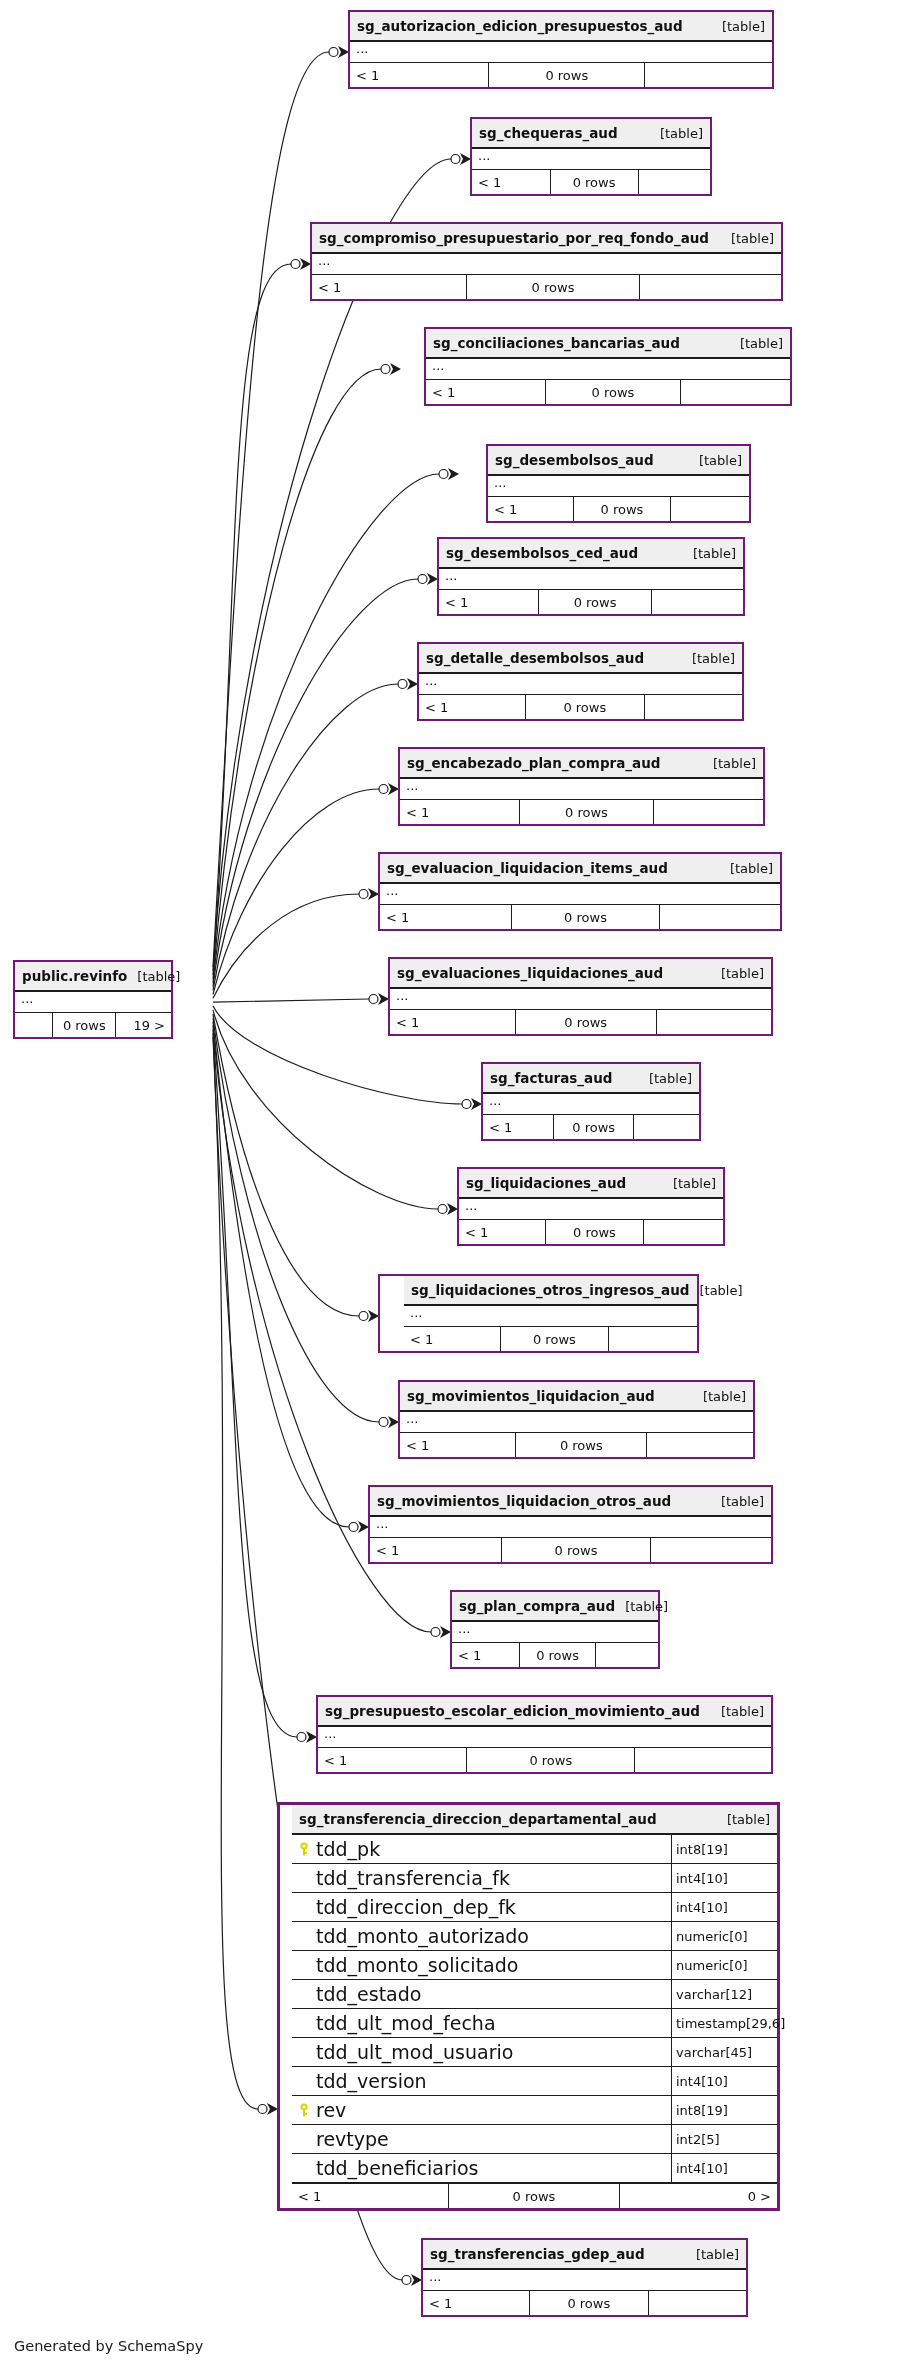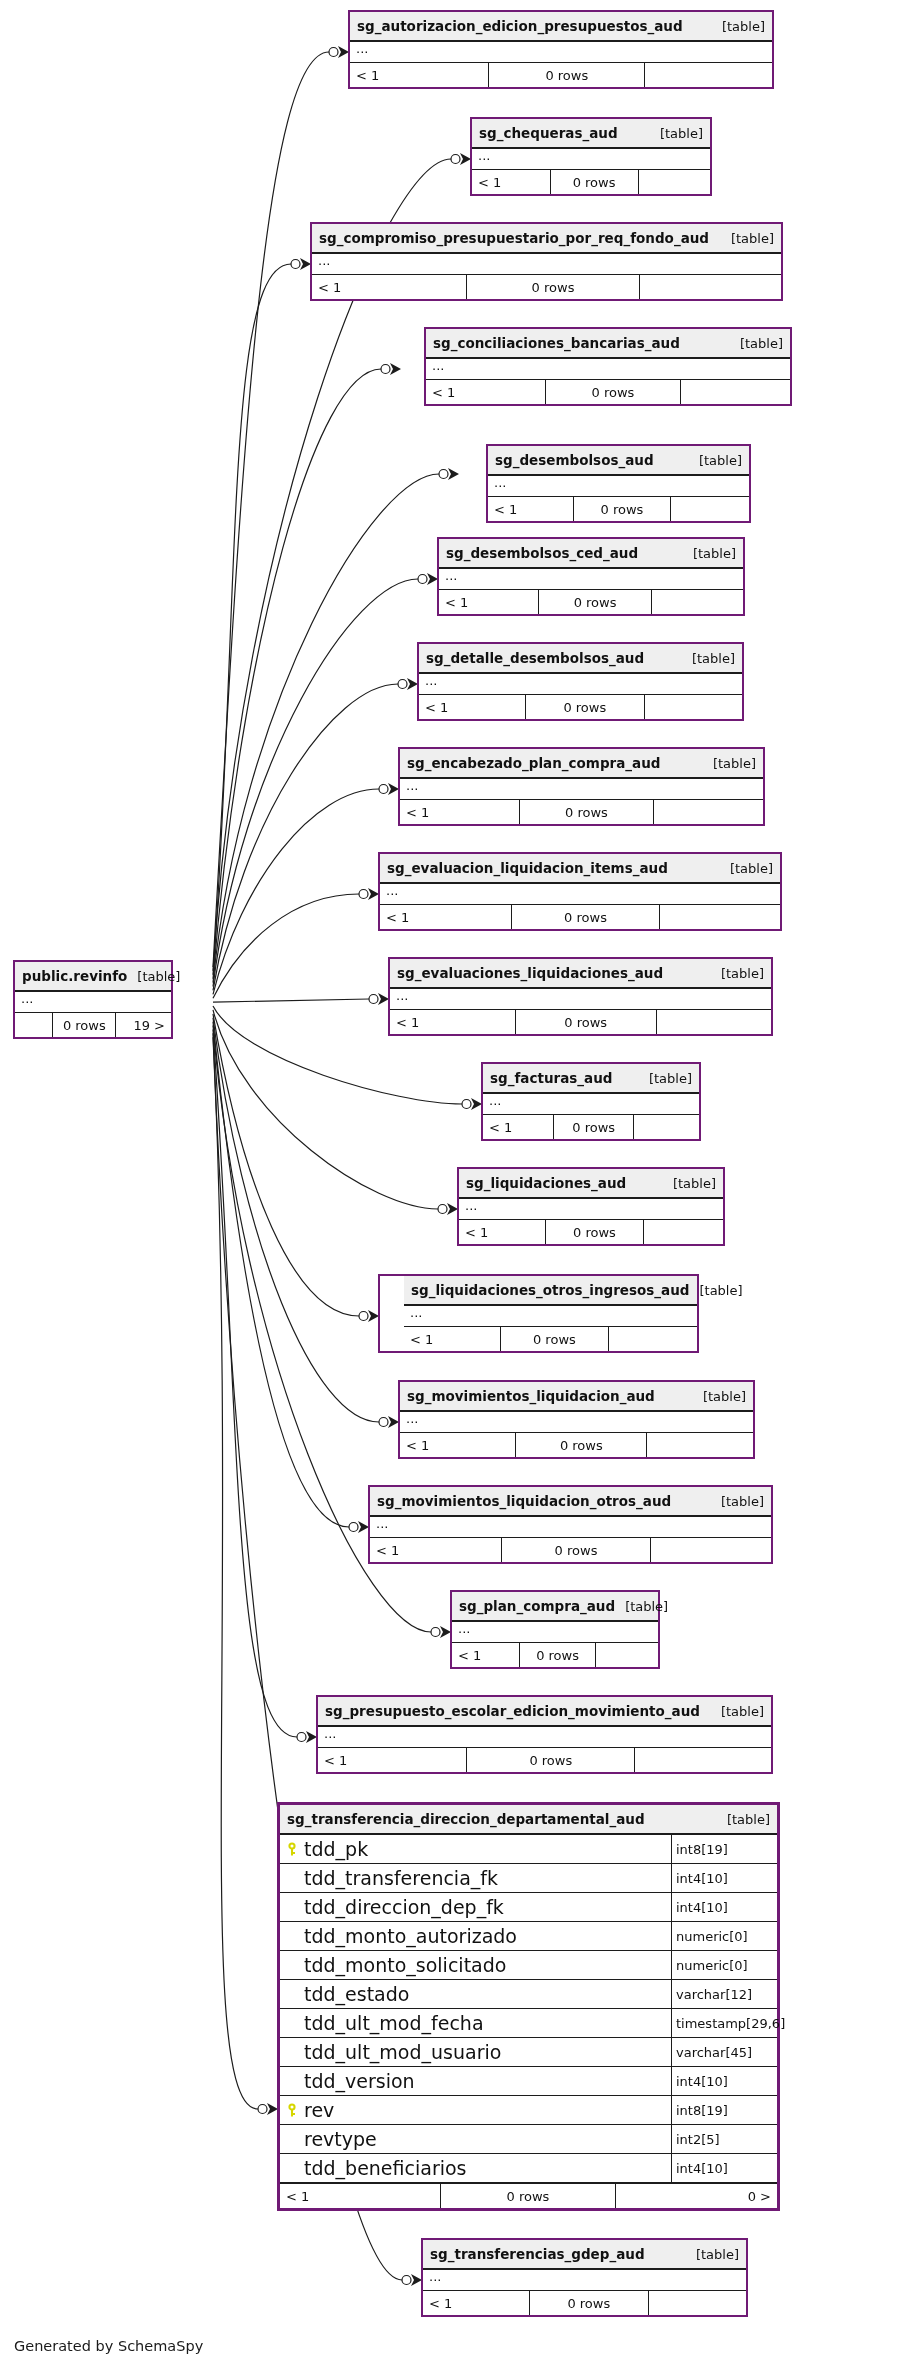--- a/index.html
+++ b/index.html
@@ -1,21 +1,21 @@
 <!DOCTYPE html>
 <html><head>
 <meta charset="utf-8">
 <style>
   html,body{margin:0;padding:0;background:#fff;}
   body{font-family:"DejaVu Sans","Liberation Sans",sans-serif;color:#111;}
   #canvas{position:relative;width:919px;height:2372px;background:#fff;overflow:hidden;}
   #wires{position:absolute;left:0;top:0;width:919px;height:2372px;}
 
   .tbl{position:absolute;background:#fff;border:2px solid #701a75;box-sizing:border-box;}
-  .tbl.detail{border-width:3px;}
+  .tbl.detail{border-width:3px;padding-left:12px;}
 
   .hdr{display:flex;justify-content:space-between;align-items:center;gap:10px;
        padding:0 7px;background:#efefef;border-bottom:2px solid #1c1c1c;height:28px;}
   .nm{font-weight:700;font-size:13.5px;white-space:nowrap;}
   .tag{font-size:13px;white-space:nowrap;}
 
   .dots{height:20px;border-bottom:1px solid #1c1c1c;font-size:13px;
         padding:0 6px;display:flex;align-items:flex-start;line-height:14px;}
 
   .ftr{display:flex;height:24px;font-size:13px;align-items:stretch;}

